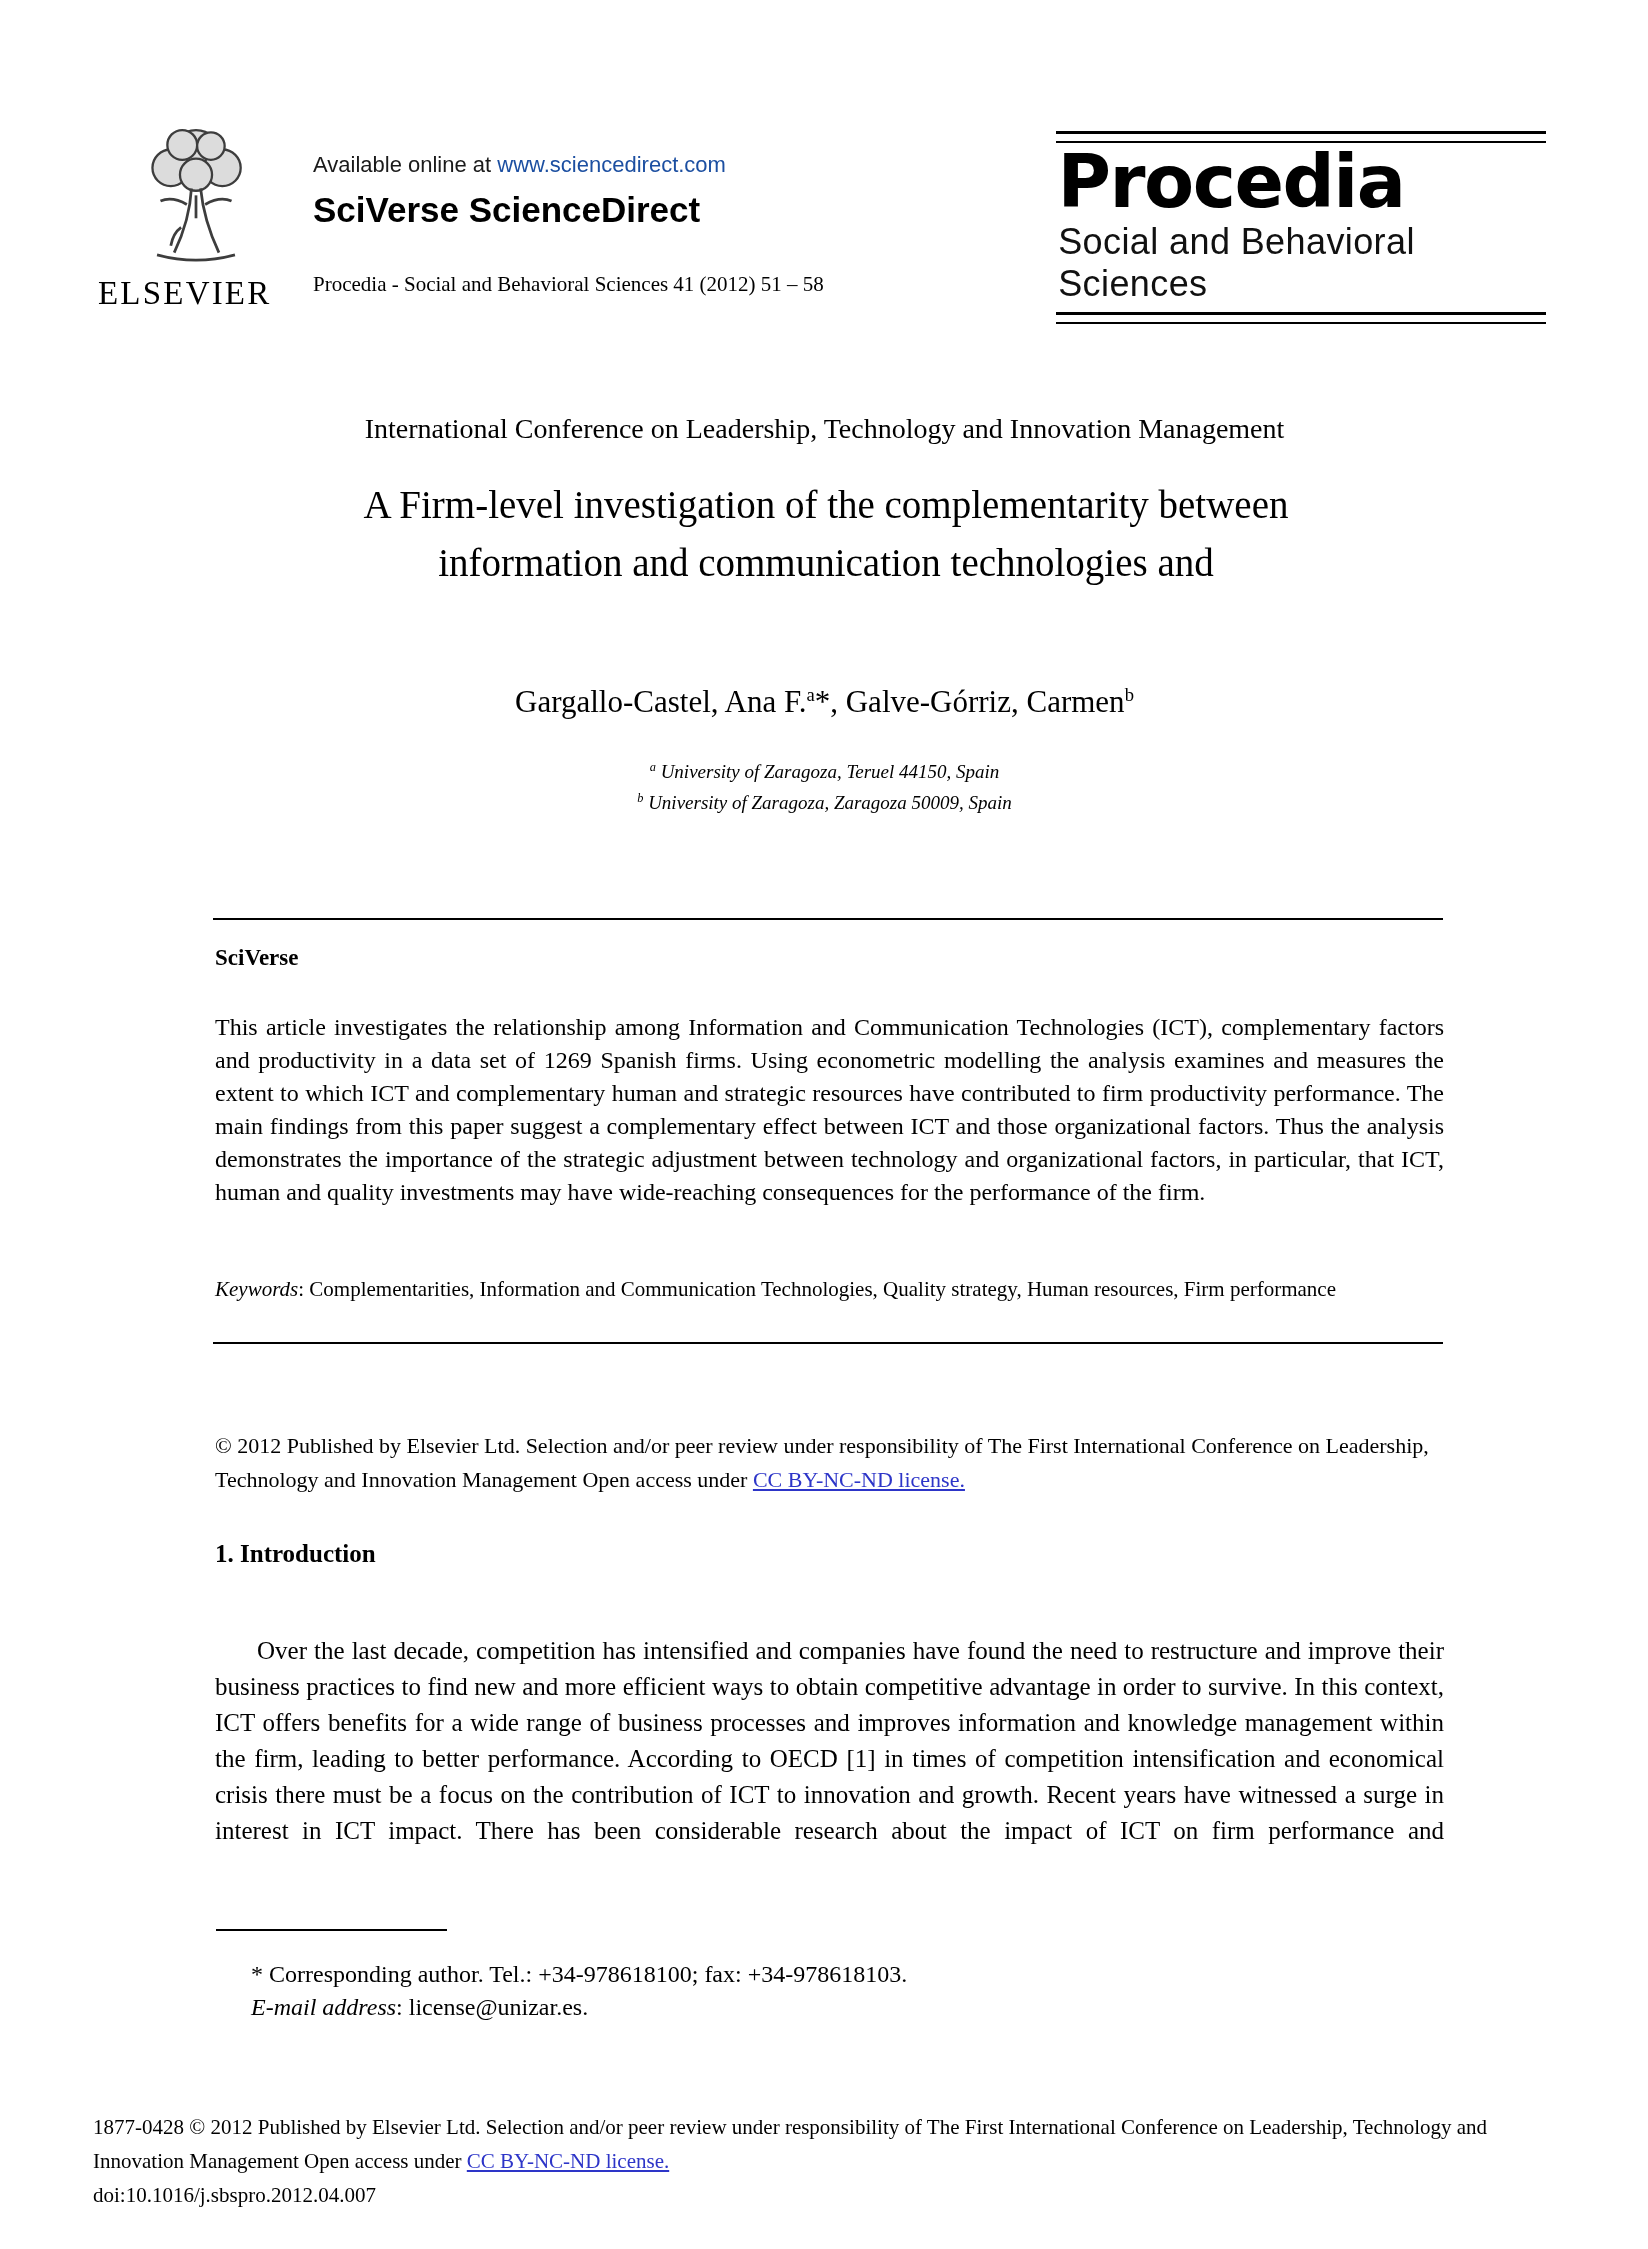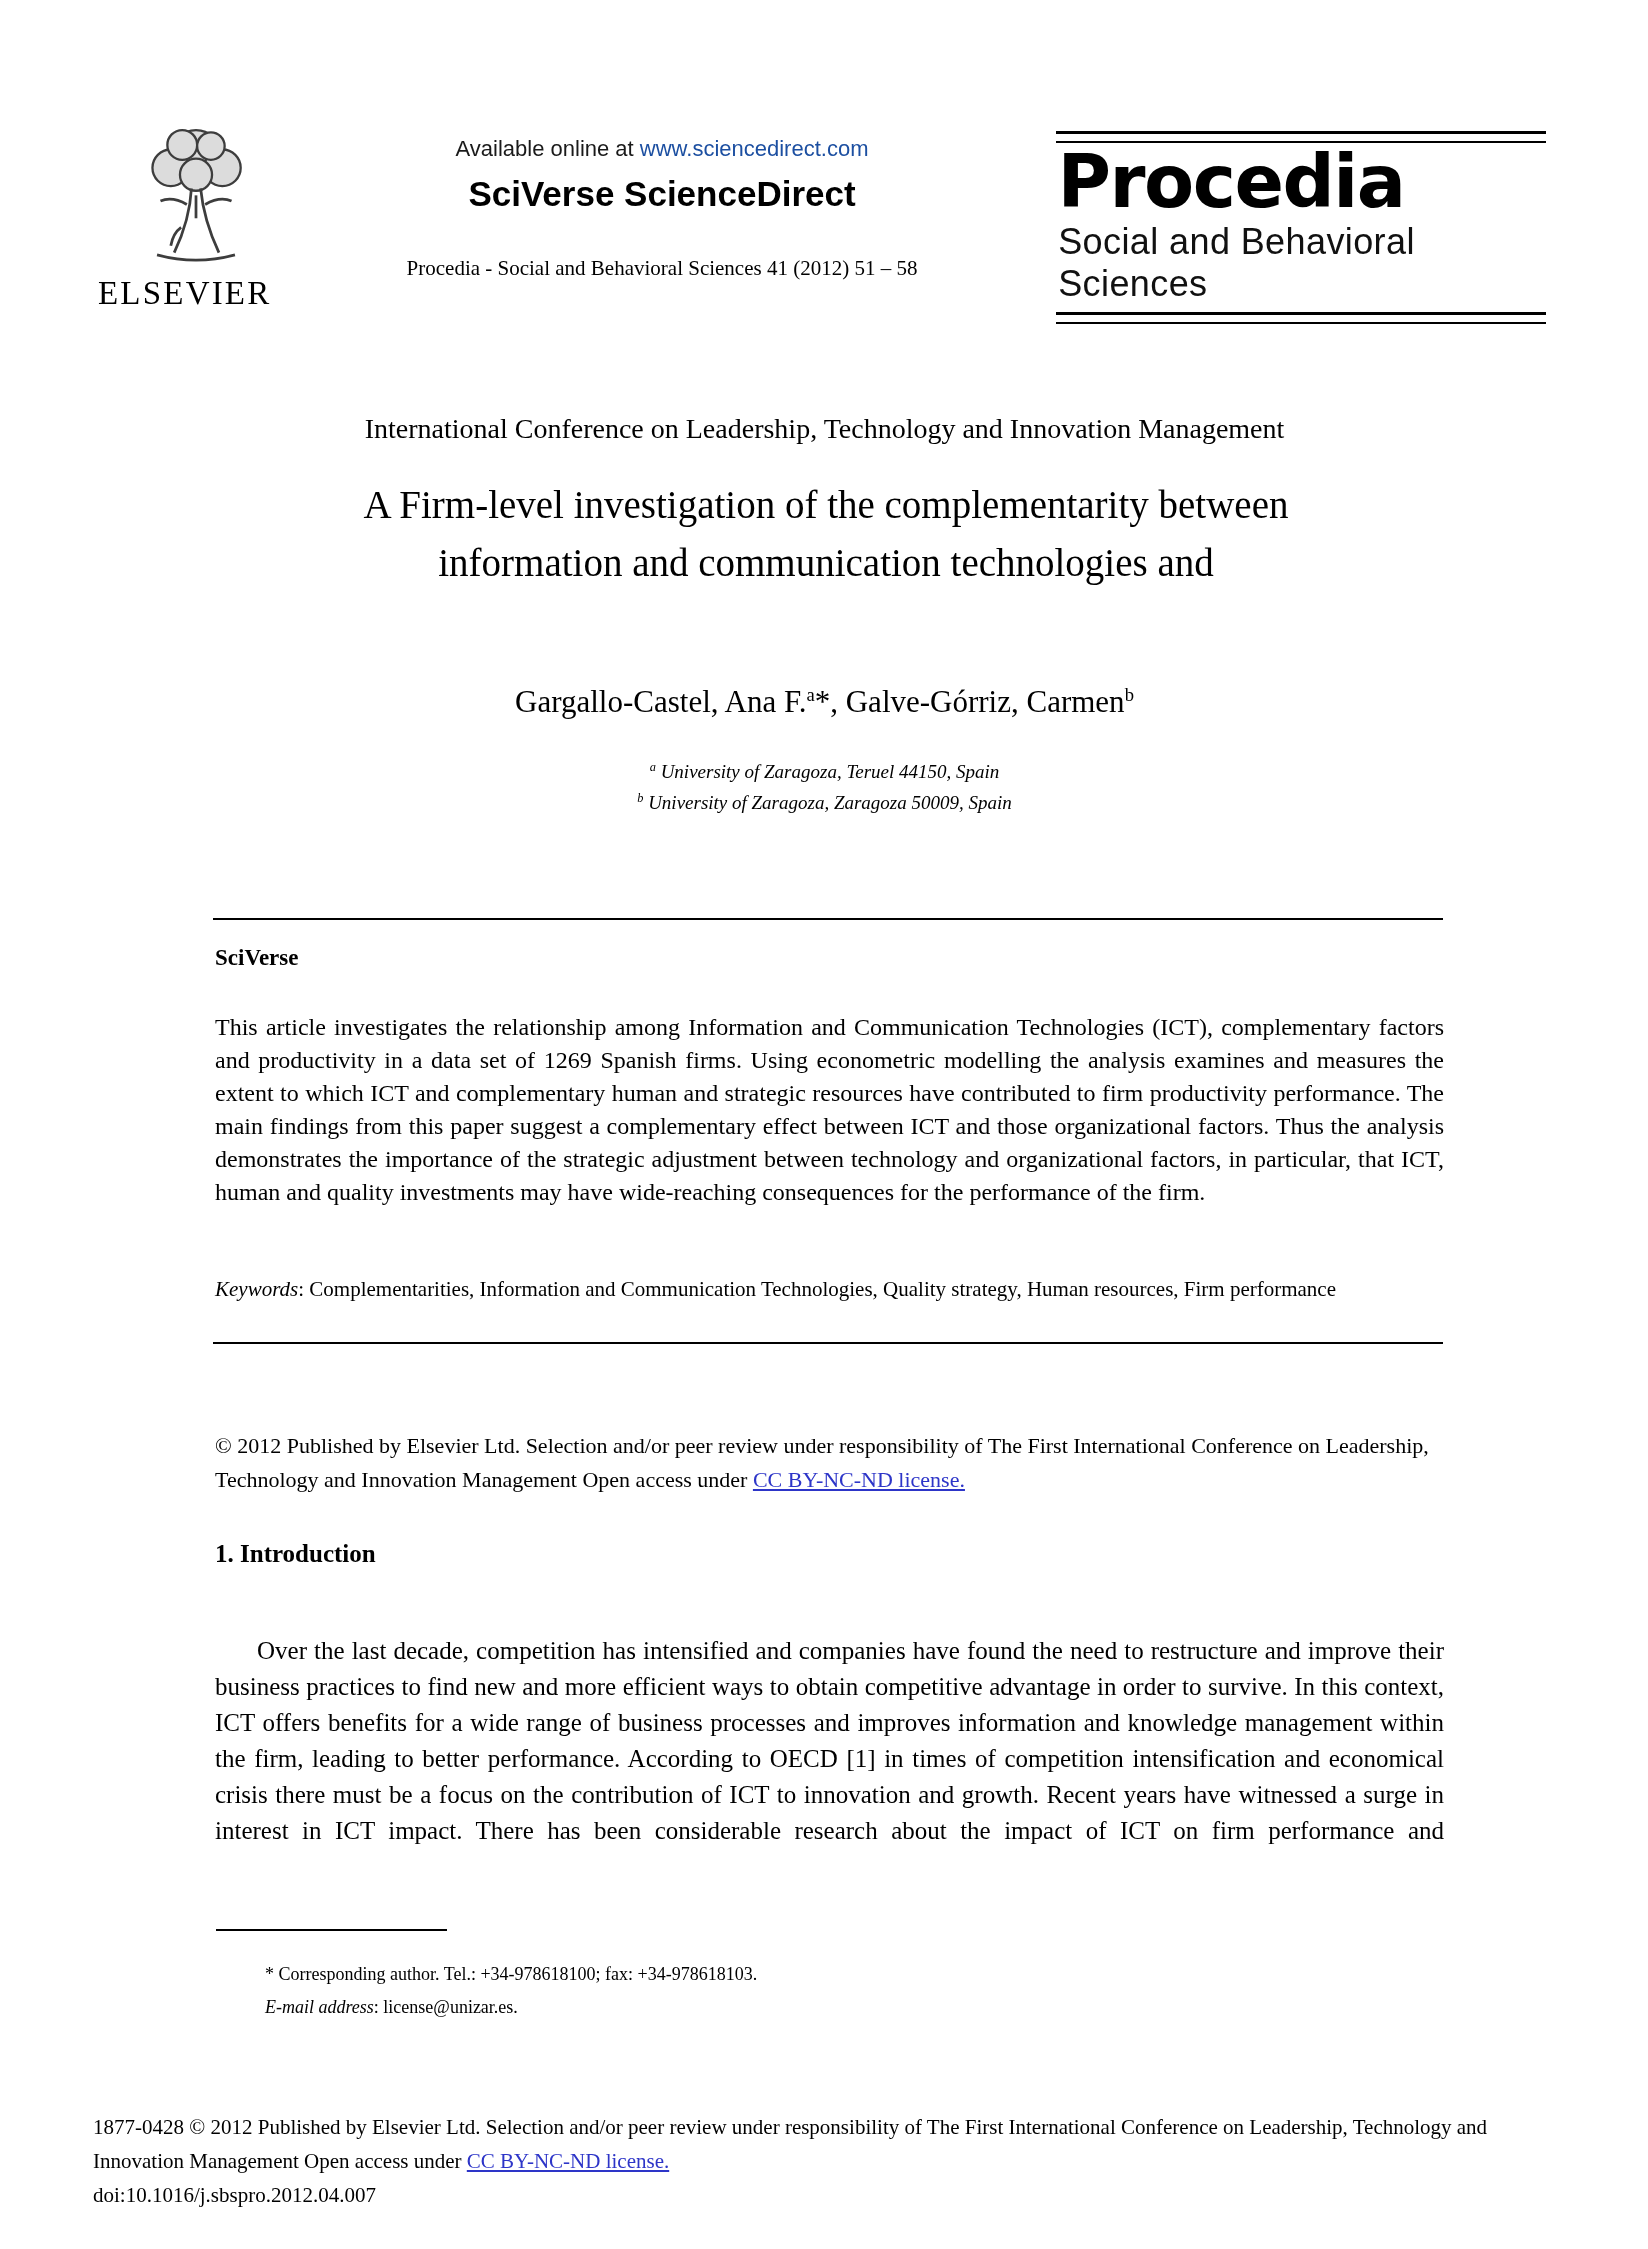--- a/index.html
+++ b/index.html
@@ -19,22 +19,22 @@
     position: absolute; left: 98px; top: 122px; width: 196px;
     text-align: left;
   }
   .elsevier svg { width: 164px; height: 149px; display: block; margin: 0 auto; }
   .elsevier-word {
     font-family: "Liberation Serif", serif;
     font-size: 33px; letter-spacing: 2.2px; margin-top: 4.4px;
   }
 
   .header-center {
-    position: absolute; left: 313px; top: 136px; width: 698px;
-    text-align: center; font-family: "Liberation Sans", sans-serif;
+    position: absolute; left: 313px; top: 152px; width: 698px;
+    text-align: left; font-family: "Liberation Sans", sans-serif;
   }
   .available { font-size: 22px; color: #1a1a1a; }
   .available .url { color: #1c4fa1; }
   .sciverse { font-size: 35px; font-weight: bold; margin-top: 11.6px; letter-spacing: 0px; color:#000; }
   .journal-citation {
     font-family: "Liberation Serif", serif;
     font-size: 21px; margin-top: 42px; color: #000;
   }
 
   .procedia-block { position: absolute; left: 1056px; top: 131px; width: 490px; }
@@ -94,22 +94,22 @@
 
   .intro-heading { position: absolute; left: 215px; top: 1540px; font-size: 25px; font-weight: bold; }
   .intro-text {
     position: absolute; left: 215px; top: 1633px; width: 1229px;
     font-size: 25px; line-height: 36px; text-align: justify;
     text-align-last: justify; text-indent: 42px;
   }
 
   .footnote-rule { position: absolute; left: 216px; top: 1929px; width: 231px; height: 1.5px; background: #000; }
   .footnotes {
-    position: absolute; left: 265px; top: 1958px; width: 1134px;
-    font-size: 18px; line-height: 33px;
+    position: absolute; left: 251px; top: 1958px; width: 1134px;
+    font-size: 24px; line-height: 33px;
   }
   .footnotes .em-label { font-style: italic; }
 
   .footer {
     position: absolute; left: 93px; top: 2110px; width: 1462px;
     font-size: 21px; line-height: 34px;
   }
   .footer .doi { display: block; }
 </style>
 </head>

